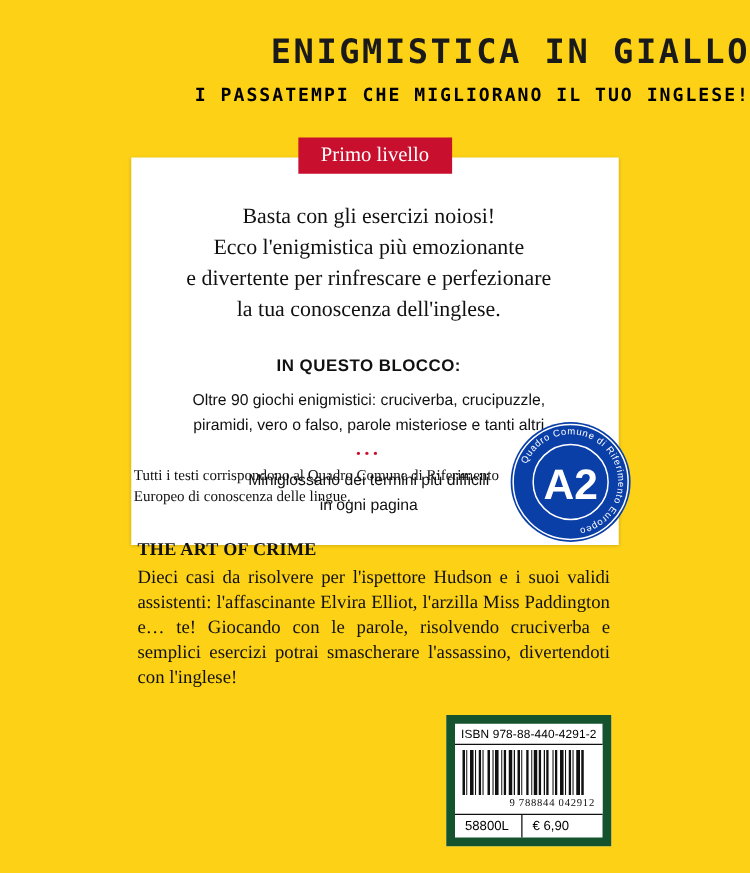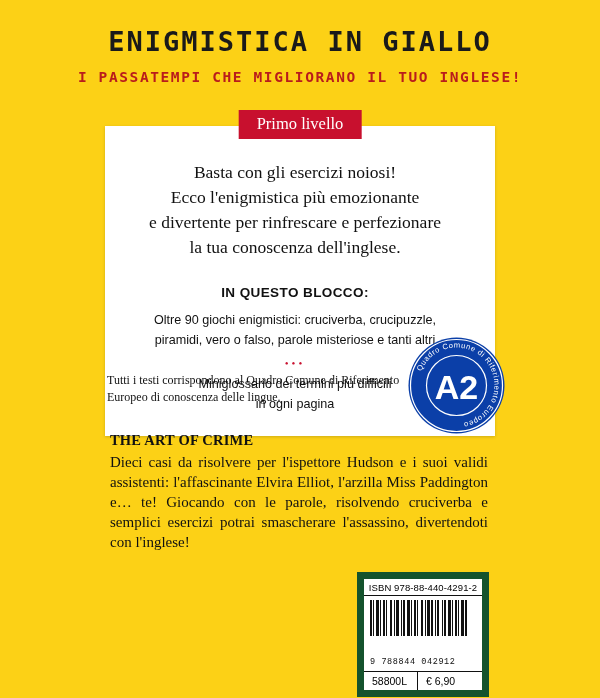--- a/index.html
+++ b/index.html
@@ -16,36 +16,36 @@
   }
   .page {
     position: relative;
     width: 600px;
     height: 698px;
     box-sizing: border-box;
   }
 
   
   .title {
-    text-align: center;
+    text-align: right;
     font-family: "DejaVu Sans Mono", monospace;
     font-weight: bold;
     font-size: 27px;
     letter-spacing: 2px;
     color: #1a1a1a;
     padding-top: 27px;
     line-height: 1.1;
   }
   .subtitle {
-    text-align: center;
+    text-align: right;
     font-family: "DejaVu Sans Mono", monospace;
     font-weight: bold;
     font-size: 14.5px;
     letter-spacing: 1.6px;
-    color: #b91c1c;
+    color: #000000;
     margin-top: 12px;
   }
 
   
   .panel {
     position: absolute;
     left: 105px;
     top: 126px;
     width: 390px;
     background: #ffffff;
@@ -167,27 +167,26 @@
     background: #ffffff;
   }
   .bars {
     height: 36px;
     display: flex;
     align-items: stretch;
     gap: 0;
   }
   .bars i { display: block; background: #111; height: 100%; }
   .barcode-digits {
-    font-family: Liberation Mono, monospace;
+    font-family: Liberation Serif, serif;
     font-size: 8.5px;
     letter-spacing: 0.6px;
-    text-align: left;
+    text-align: right;
     padding: 1px 0 3px 0;
     color: #111;
-    margin-top: 20px;
   }
   .isbn-bottom {
     display: flex;
     border-top: 1px solid #111;
     font-size: 10.5px;
   }
   .isbn-bottom .code {
     flex: 1;
     padding: 3px 0 3px 8px;
     border-right: 1px solid #111;

